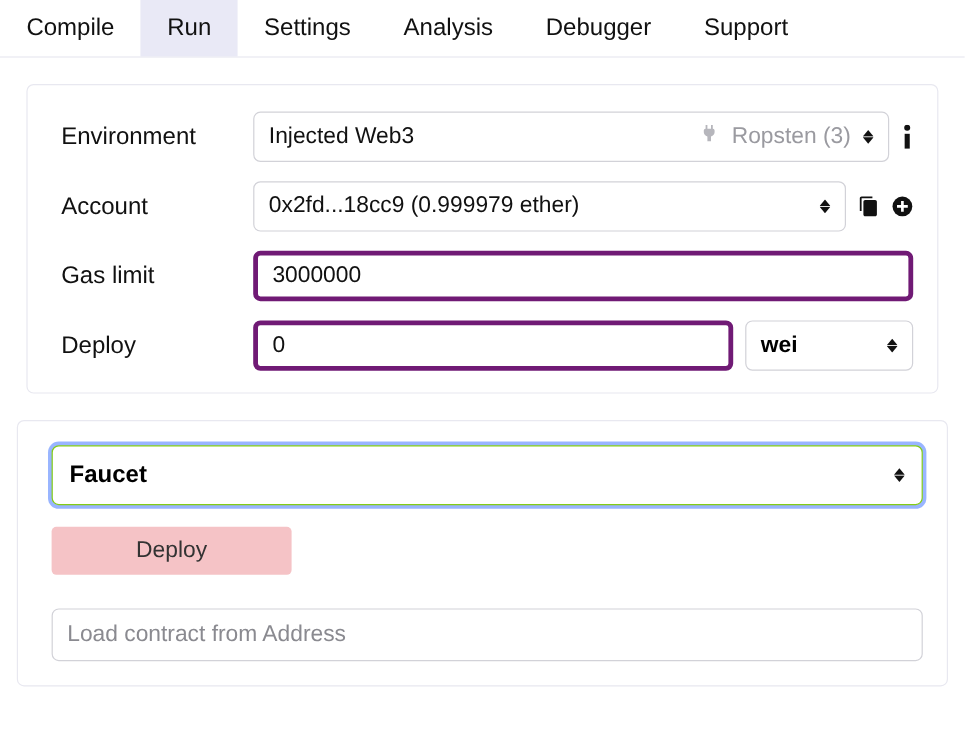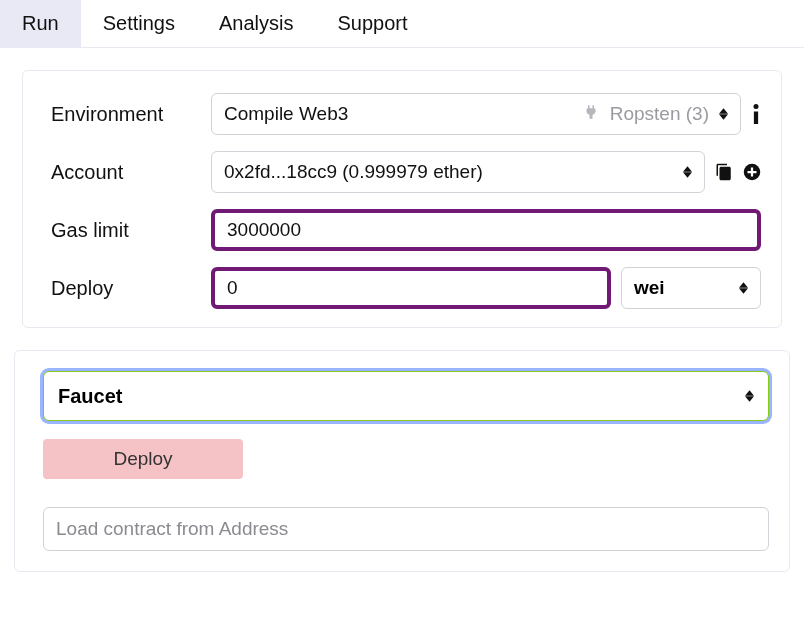--- a/index.html
+++ b/index.html
@@ -169,33 +169,35 @@
   color: #222;
   font-size: 19px;
   cursor: pointer;
 }
 .plug-icon { color: #b6b6bc; }
 </style>
 </head>
 <body>
 
 <div class="tabs">
+  <div class="tab">Compile</div>
   <div class="tab active">Run</div>
   <div class="tab">Settings</div>
   <div class="tab">Analysis</div>
+  <div class="tab">Debugger</div>
   <div class="tab">Support</div>
 </div>
 
 <div class="panel">
 
   <div class="row">
     <div class="label">Environment</div>
     <div class="field-wrap">
       <div class="select">
-        <span class="select-text">Compile Web3</span>
+        <span class="select-text">Injected Web3</span>
         <span class="select-right">
           <span class="plug-icon">
             <svg width="18" height="18" viewBox="0 0 24 24" fill="currentColor">
                 <path d="M16 7V3h-2v4h-4V3H8v4C6 7 6 9 6 9v2c0 2 1.5 4 4 4.8V21h4v-5.2c2.5-.8 4-2.8 4-4.8V9s0-2-2-2z"></path>
               </svg>
           </span>
           <span class="network-text">Ropsten (3)</span>
           <span class="caret">
             <svg width="9" height="6" viewBox="0 0 10 6">
                 <path d="M5 0 L10 6 L0 6 Z" fill="#111"></path>

